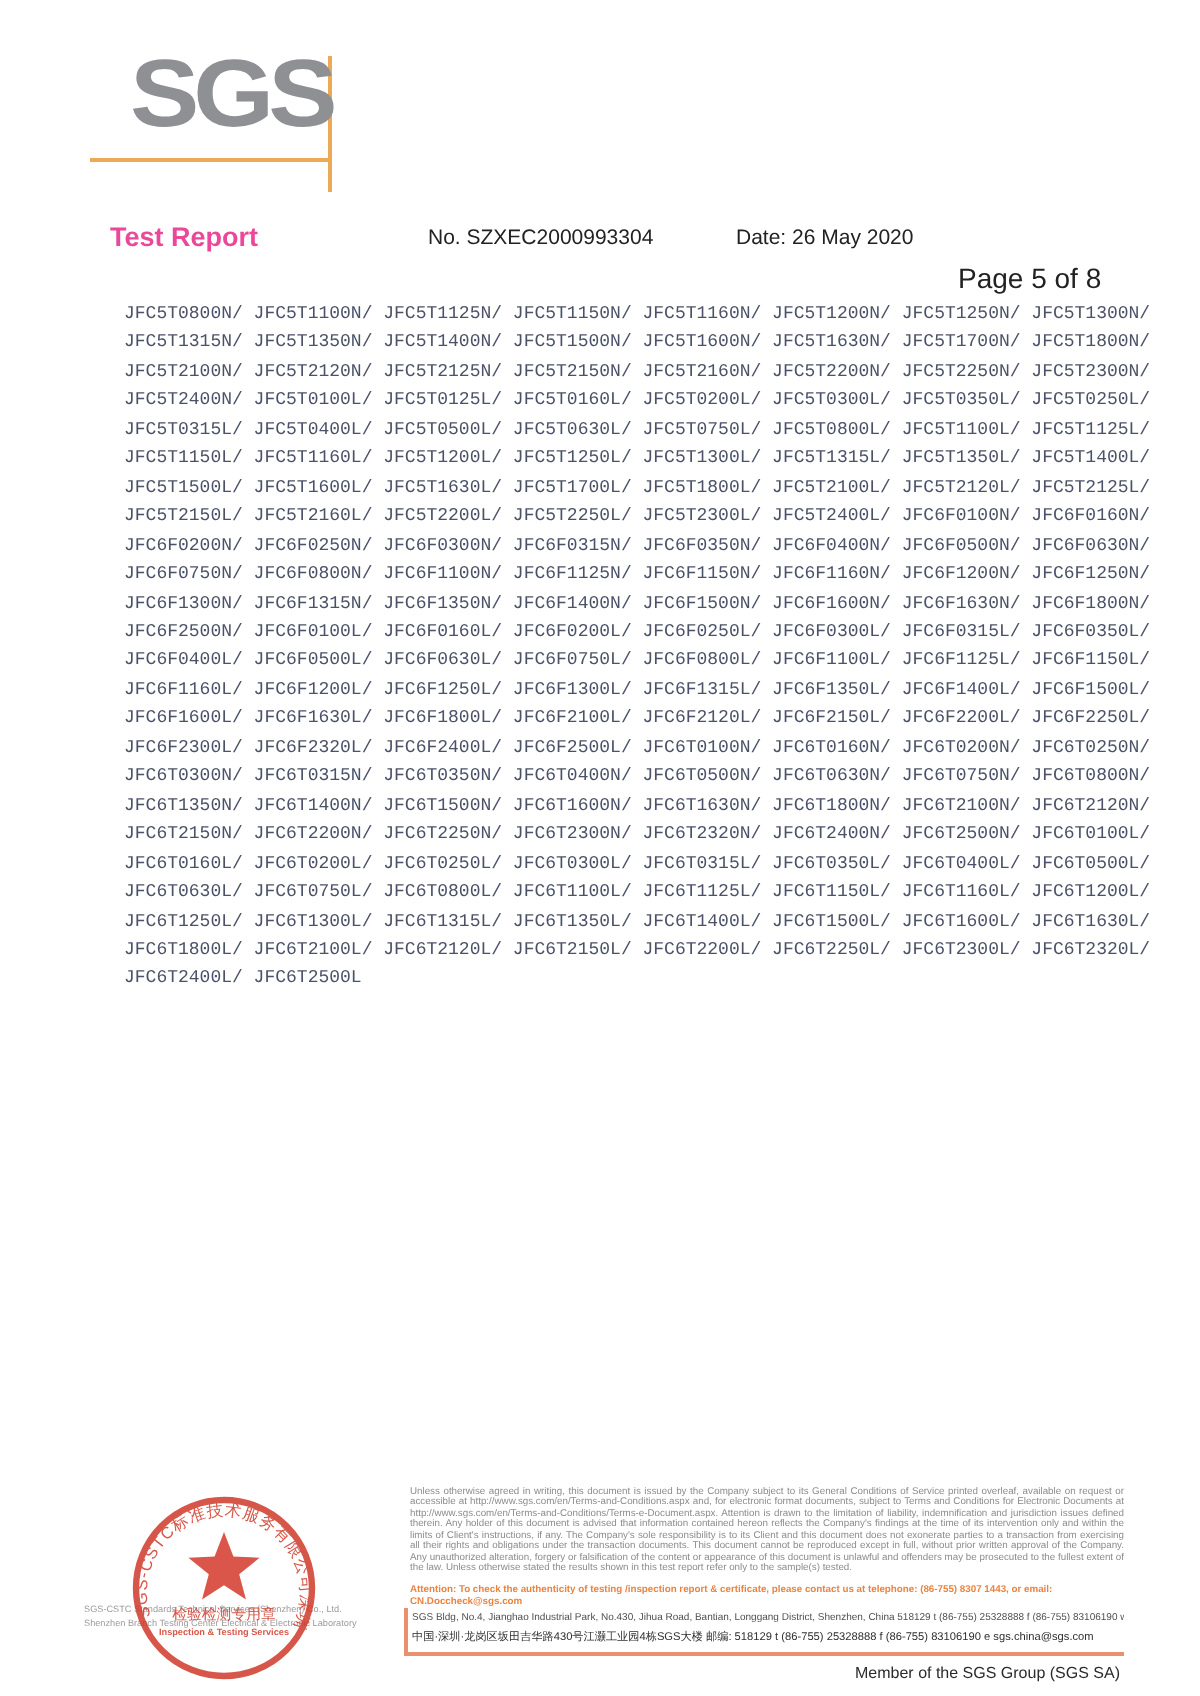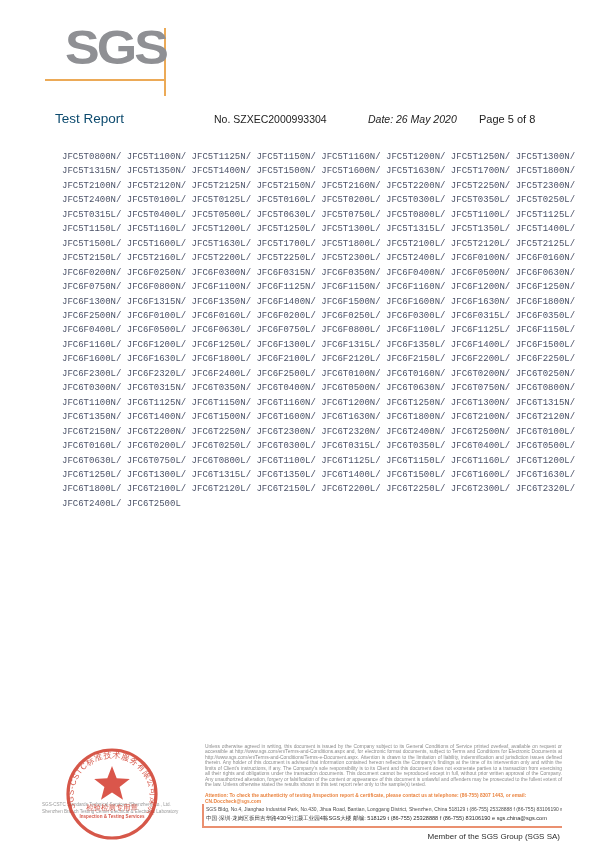--- a/index.html
+++ b/index.html
@@ -17,24 +17,24 @@
   .logo-wrap { position: absolute; left: 45px; top: 26px; width: 130px; height: 80px; }
   .logo-text {
     position: absolute; left: 20px; top: -6px;
     font-size: 52px; font-weight: bold; letter-spacing: -3px;
     color: #8f9094; transform: scaleY(0.92); transform-origin: top left;
   }
   .logo-hline { position: absolute; left: 0; top: 53px; width: 121px; height: 2px; background: #ecaa57; }
   .logo-vline { position: absolute; left: 119px; top: 2px; width: 2px; height: 68px; background: #ecaa57; }
 
   .header-row { position: absolute; left: 0; top: 111px; width: 600px; height: 18px; }
-  .report-title { position: absolute; left: 55px; top: 0; font-size: 13.5px; font-weight: normal; color: #0c4a6e; }
+  .report-title { position: absolute; left: 55px; top: 0; font-size: 13.5px; font-weight: bold; color: #ec4899; }
   .report-no   { position: absolute; left: 214px; top: 2px; font-size: 10.5px; color: #222; }
-  .report-date { position: absolute; left: 368px; top: 2px; font-size: 10.5px; color: #222; font-style: italic; }
-  .report-page { position: absolute; left: 479px; top: 2px; font-size: 11px; color: #222; }
+  .report-date { position: absolute; left: 368px; top: 2px; font-size: 10.5px; color: #222; }
+  .report-page { position: absolute; left: 479px; top: 20px; font-size: 14px; color: #222; }
 
   
   .models {
     position: absolute; left: 62px; top: 150px; width: 486px;
     font-size: 9px; line-height: 14.45px; color: #4b5268;
     font-weight: 500;
   }
   .model-line { white-space: nowrap; text-align: justify; text-align-last: justify; font-family: Liberation Mono, monospace; }
   .model-line.last { text-align-last: left; }
 
@@ -104,21 +104,20 @@
       <div class="model-line">JFC5T2150L/ JFC5T2160L/ JFC5T2200L/ JFC5T2250L/ JFC5T2300L/ JFC5T2400L/ JFC6F0100N/ JFC6F0160N/</div>
       <div class="model-line">JFC6F0200N/ JFC6F0250N/ JFC6F0300N/ JFC6F0315N/ JFC6F0350N/ JFC6F0400N/ JFC6F0500N/ JFC6F0630N/</div>
       <div class="model-line">JFC6F0750N/ JFC6F0800N/ JFC6F1100N/ JFC6F1125N/ JFC6F1150N/ JFC6F1160N/ JFC6F1200N/ JFC6F1250N/</div>
       <div class="model-line">JFC6F1300N/ JFC6F1315N/ JFC6F1350N/ JFC6F1400N/ JFC6F1500N/ JFC6F1600N/ JFC6F1630N/ JFC6F1800N/</div>
       <div class="model-line">JFC6F2500N/ JFC6F0100L/ JFC6F0160L/ JFC6F0200L/ JFC6F0250L/ JFC6F0300L/ JFC6F0315L/ JFC6F0350L/</div>
       <div class="model-line">JFC6F0400L/ JFC6F0500L/ JFC6F0630L/ JFC6F0750L/ JFC6F0800L/ JFC6F1100L/ JFC6F1125L/ JFC6F1150L/</div>
       <div class="model-line">JFC6F1160L/ JFC6F1200L/ JFC6F1250L/ JFC6F1300L/ JFC6F1315L/ JFC6F1350L/ JFC6F1400L/ JFC6F1500L/</div>
       <div class="model-line">JFC6F1600L/ JFC6F1630L/ JFC6F1800L/ JFC6F2100L/ JFC6F2120L/ JFC6F2150L/ JFC6F2200L/ JFC6F2250L/</div>
       <div class="model-line">JFC6F2300L/ JFC6F2320L/ JFC6F2400L/ JFC6F2500L/ JFC6T0100N/ JFC6T0160N/ JFC6T0200N/ JFC6T0250N/</div>
       <div class="model-line">JFC6T0300N/ JFC6T0315N/ JFC6T0350N/ JFC6T0400N/ JFC6T0500N/ JFC6T0630N/ JFC6T0750N/ JFC6T0800N/</div>
-      <div class="model-line">JFC6T1100N/ JFC6T1125N/ JFC6T1150N/ JFC6T1160N/ JFC6T1200N/ JFC6T1250N/ JFC6T1300N/ JFC6T1315N/</div>
       <div class="model-line">JFC6T1350N/ JFC6T1400N/ JFC6T1500N/ JFC6T1600N/ JFC6T1630N/ JFC6T1800N/ JFC6T2100N/ JFC6T2120N/</div>
       <div class="model-line">JFC6T2150N/ JFC6T2200N/ JFC6T2250N/ JFC6T2300N/ JFC6T2320N/ JFC6T2400N/ JFC6T2500N/ JFC6T0100L/</div>
       <div class="model-line">JFC6T0160L/ JFC6T0200L/ JFC6T0250L/ JFC6T0300L/ JFC6T0315L/ JFC6T0350L/ JFC6T0400L/ JFC6T0500L/</div>
       <div class="model-line">JFC6T0630L/ JFC6T0750L/ JFC6T0800L/ JFC6T1100L/ JFC6T1125L/ JFC6T1150L/ JFC6T1160L/ JFC6T1200L/</div>
       <div class="model-line">JFC6T1250L/ JFC6T1300L/ JFC6T1315L/ JFC6T1350L/ JFC6T1400L/ JFC6T1500L/ JFC6T1600L/ JFC6T1630L/</div>
       <div class="model-line">JFC6T1800L/ JFC6T2100L/ JFC6T2120L/ JFC6T2150L/ JFC6T2200L/ JFC6T2250L/ JFC6T2300L/ JFC6T2320L/</div>
       <div class="model-line last">JFC6T2400L/ JFC6T2500L</div>
     </div>
 
   <div class="footer">

